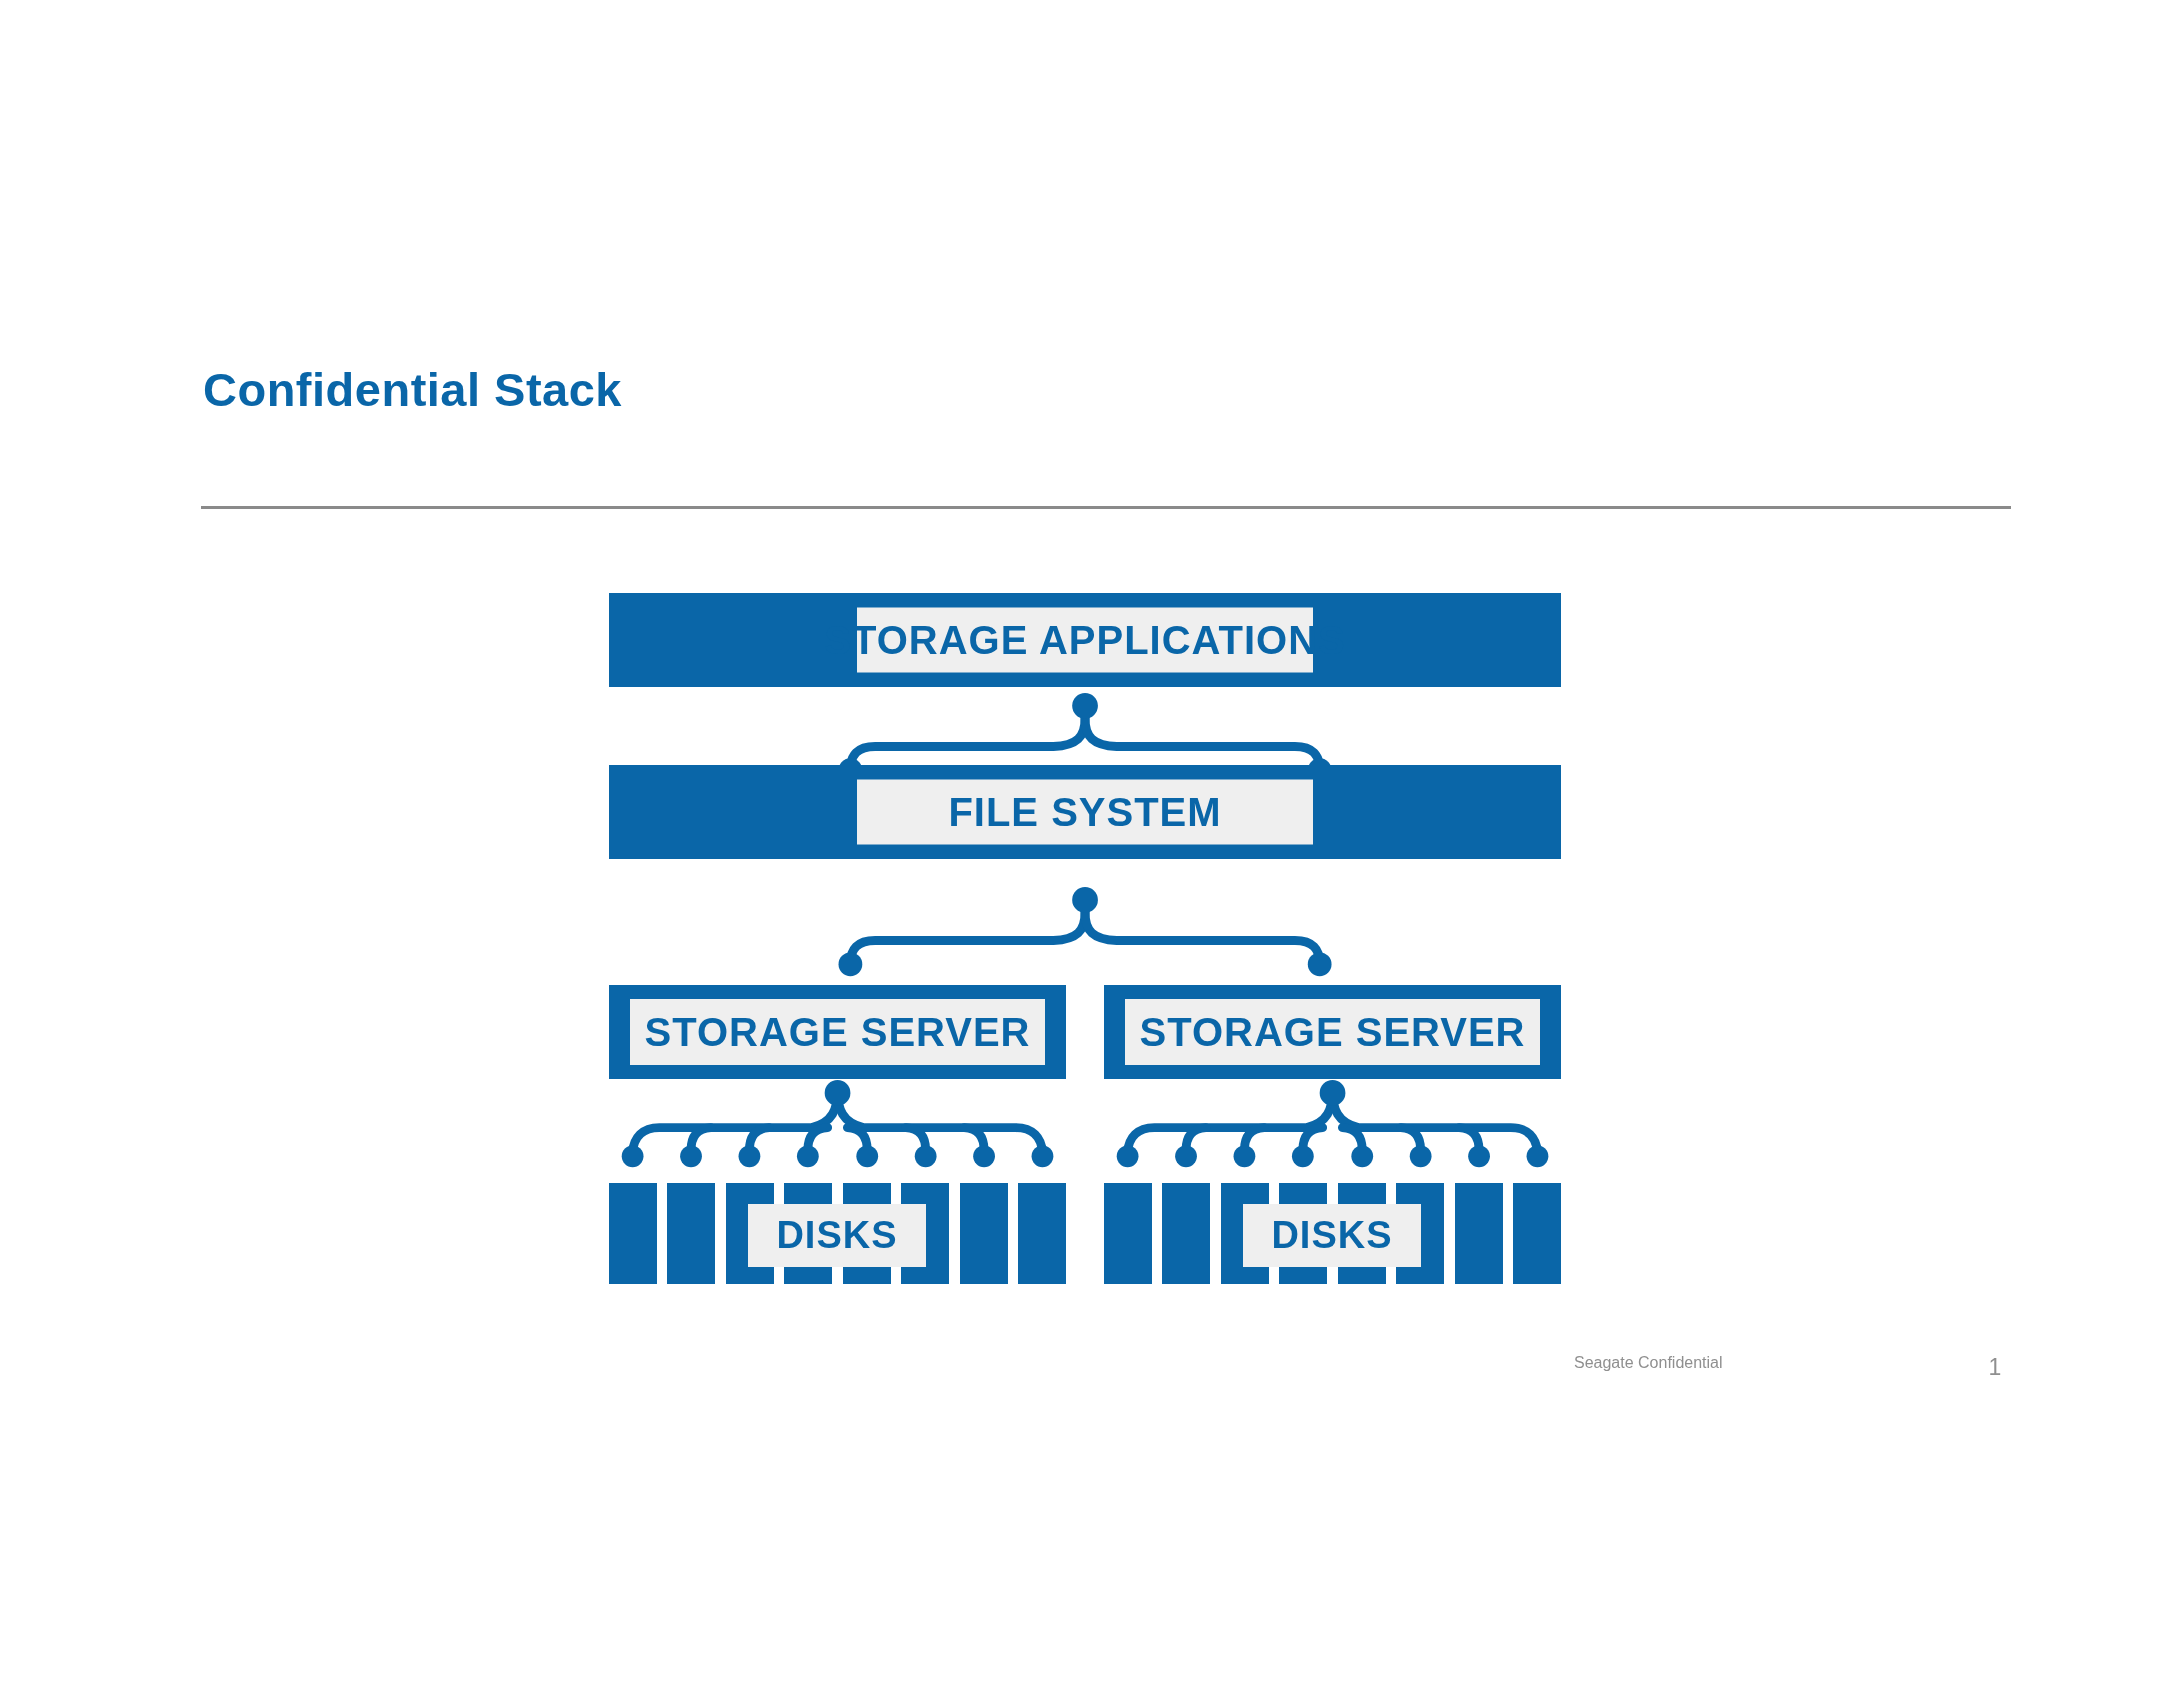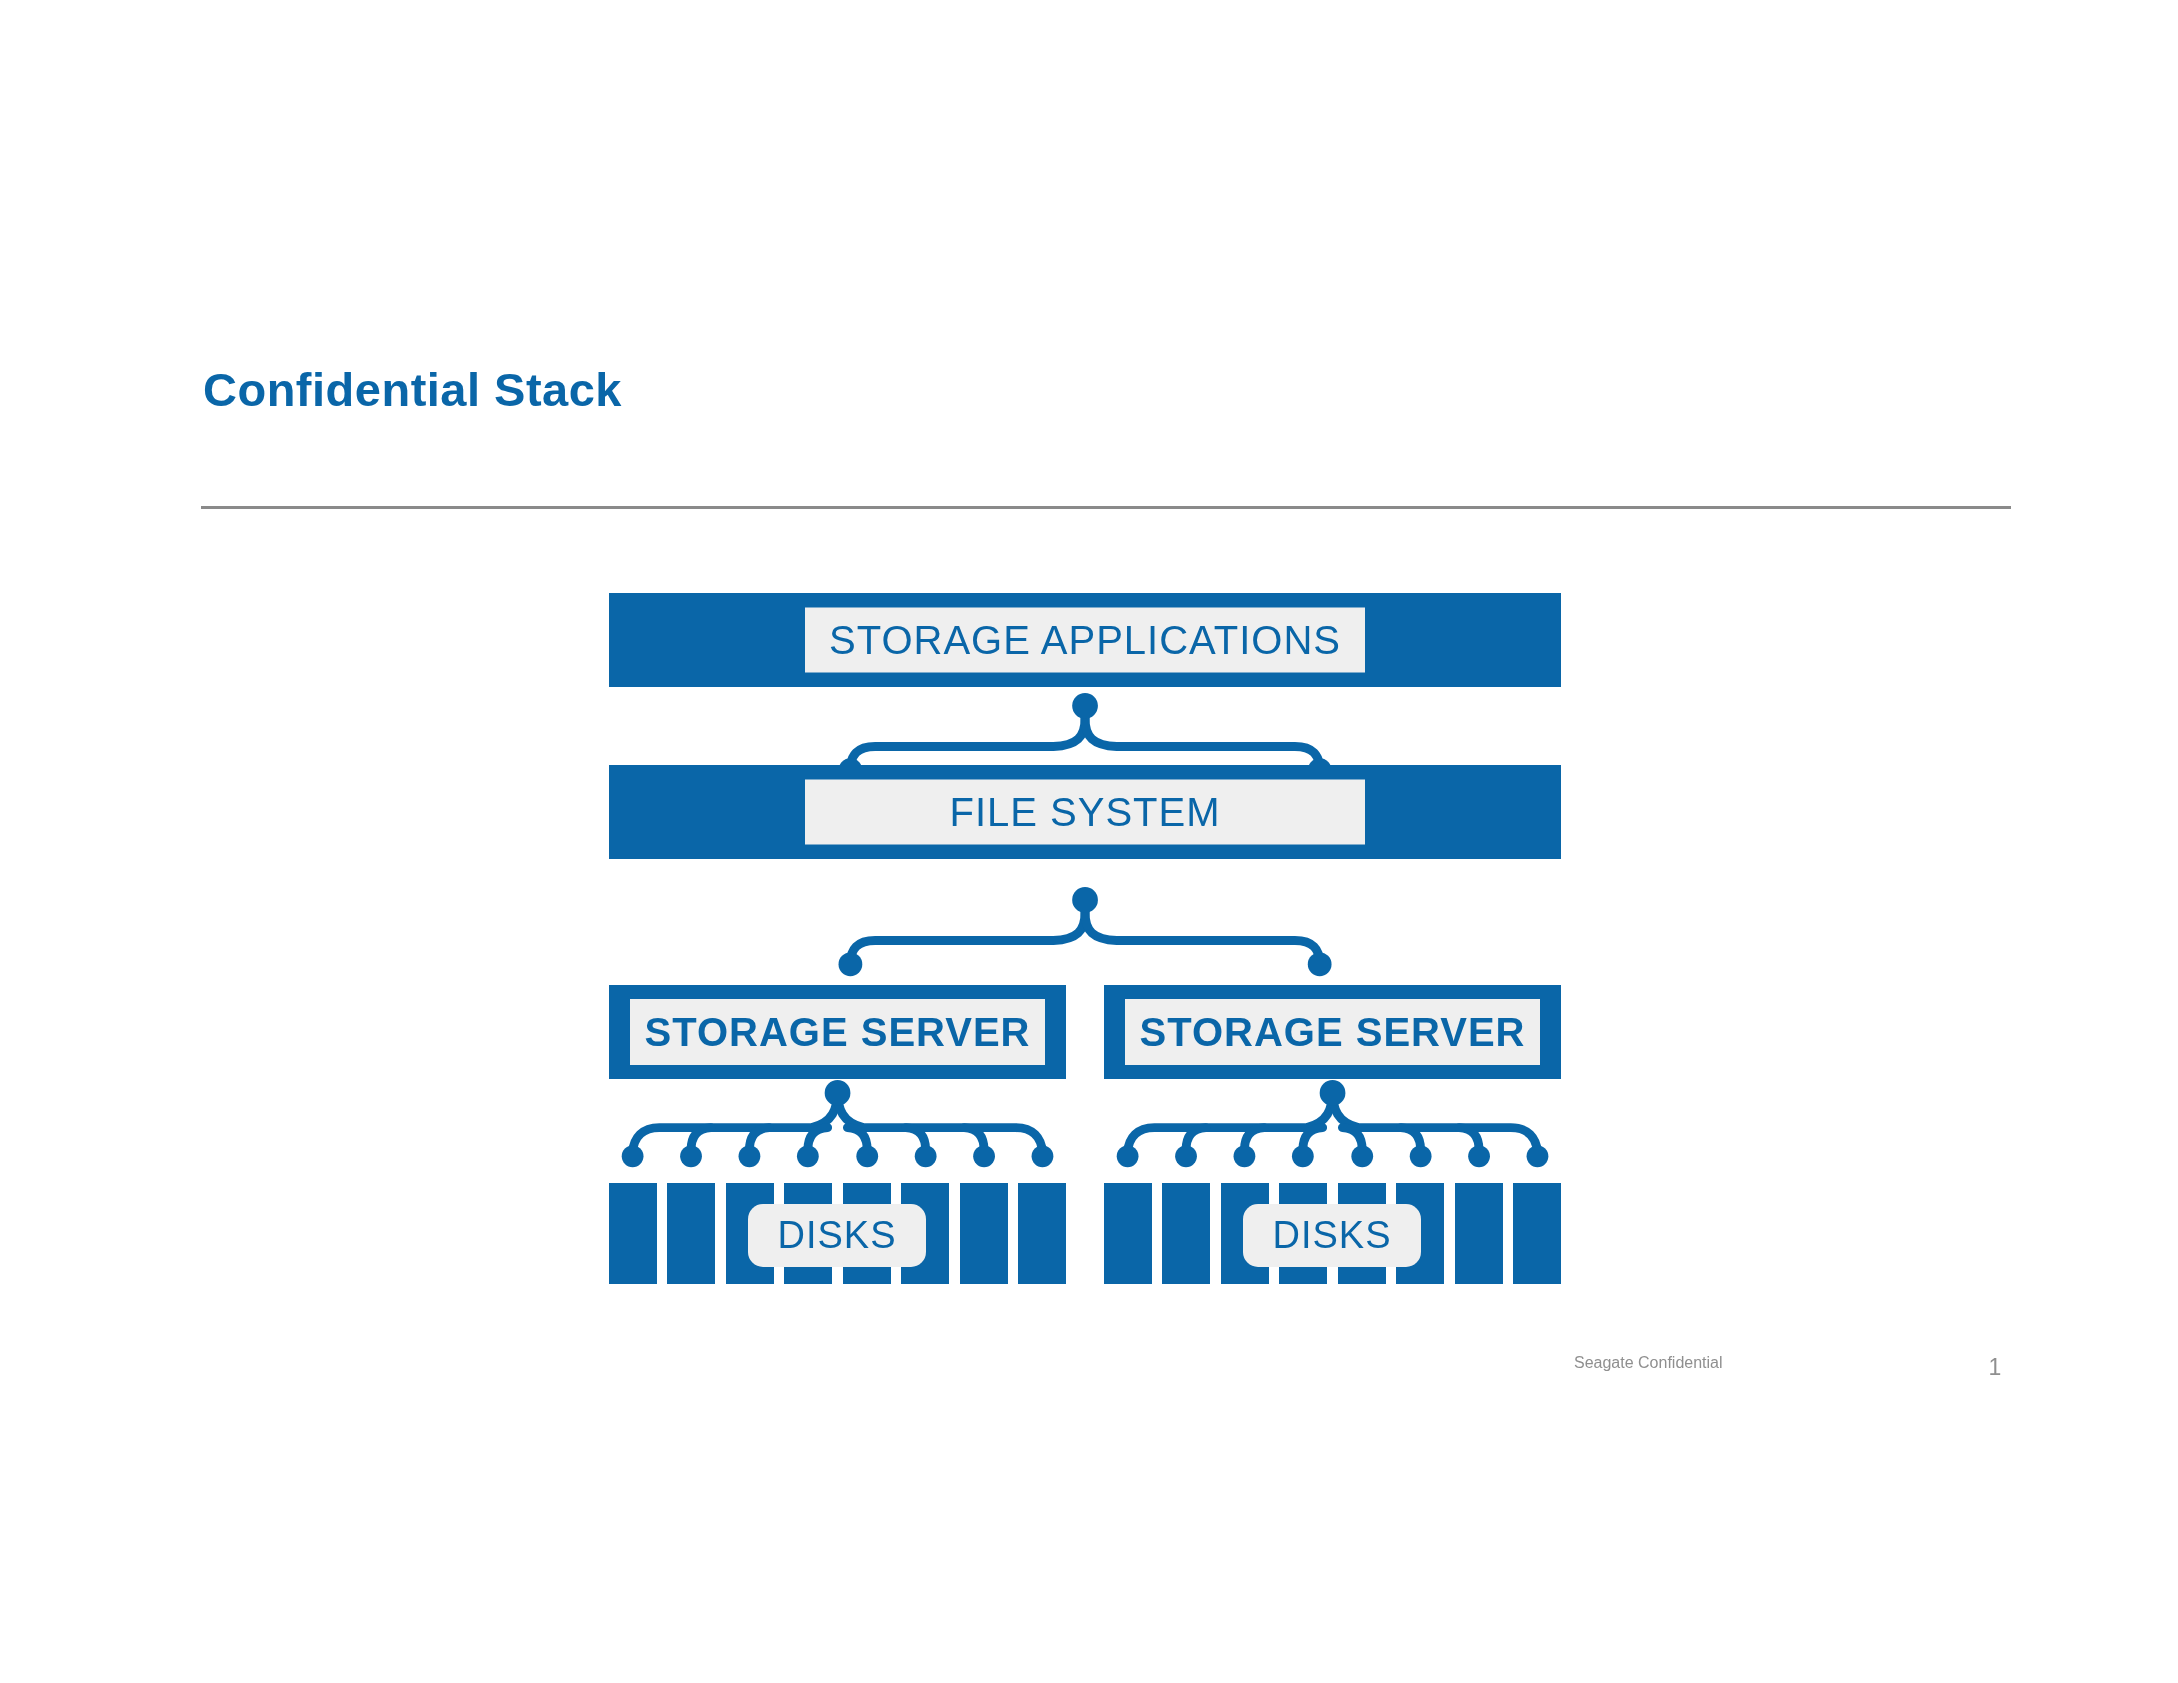--- a/index.html
+++ b/index.html
@@ -30,23 +30,23 @@
 
   
   .bar{
     position:absolute;left:609px;width:952px;height:94px;
     background:var(--blue);
   }
   .bar.apps{top:593px;}
   .bar.fs{top:765px;}
   .bar-label{
     position:absolute;left:50%;top:50%;transform:translate(-50%,-50%);
-    width:560px;height:65px;background:var(--label-bg);
+    width:456px;height:65px;background:var(--label-bg);
     display:flex;align-items:center;justify-content:center;
-    font-size:40px;font-weight:normal;color:var(--blue);
+    font-size:40px;font-weight:bold;color:var(--blue);
     letter-spacing:1px;white-space:nowrap;
   }
 
   .server{
     position:absolute;top:985px;width:457px;height:94px;
     background:var(--blue);
     padding-left:40px;
   }
   .server.left{left:609px;}
   .server.right{left:1104px;}
@@ -64,22 +64,22 @@
   }
   .disk-row.left{left:609px;}
   .disk-row.right{left:1104px;}
   .disk{
     width:48px;height:101px;background:var(--blue);
   }
   .disks-label{
     position:absolute;top:1204px;width:178px;height:63px;
     background:var(--label-bg);
     display:flex;align-items:center;justify-content:center;
-    font-size:38px;font-weight:normal;color:var(--blue);
-    letter-spacing:1px;z-index:3;border-radius:15px;
+    font-size:38px;font-weight:bold;color:var(--blue);
+    letter-spacing:1px;z-index:3;
   }
   .disks-label.left{left:748px;}
   .disks-label.right{left:1243px;}
 
   svg.connectors{
     position:absolute;left:0;top:0;width:2178px;height:1683px;
     color:var(--blue);pointer-events:none;
   }
   svg.connectors path{
     stroke:currentColor;stroke-width:9;fill:none;stroke-linecap:round;

